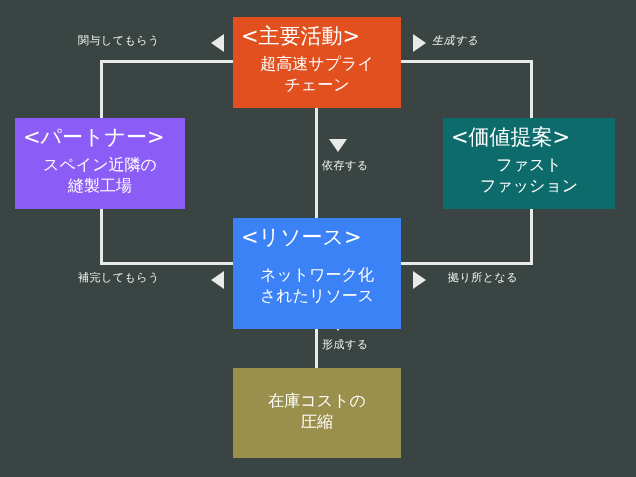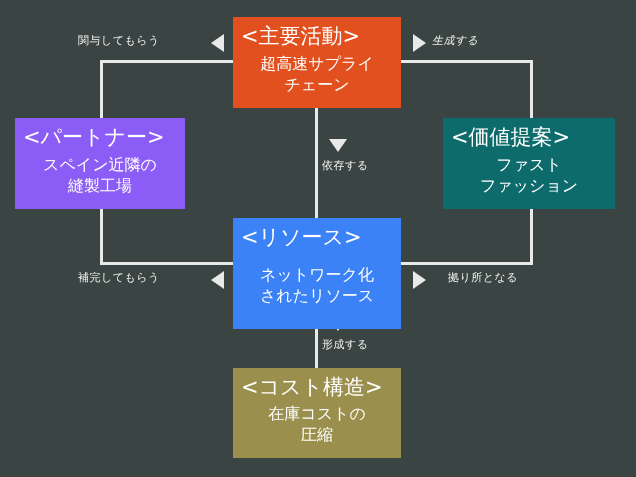--- a/index.html
+++ b/index.html
@@ -154,21 +154,20 @@
     <div class="node-tag">&lt;リソース&gt;</div>
     <div class="node-body">
       <div>
         <span>ネットワーク化</span>
         <span>されたリソース</span>
       </div>
     </div>
   </div>
 
   <div class="node" style="left:233px; top:368px; width:168px; height:90px; background:#9b8f4d;">
-    <div class="node-tag">&lt;コスト構造&gt;</div>
     <div class="node-body">
       <div>
         <span>在庫コストの</span>
         <span>圧縮</span>
       </div>
     </div>
   </div>
 
 </div>
 

